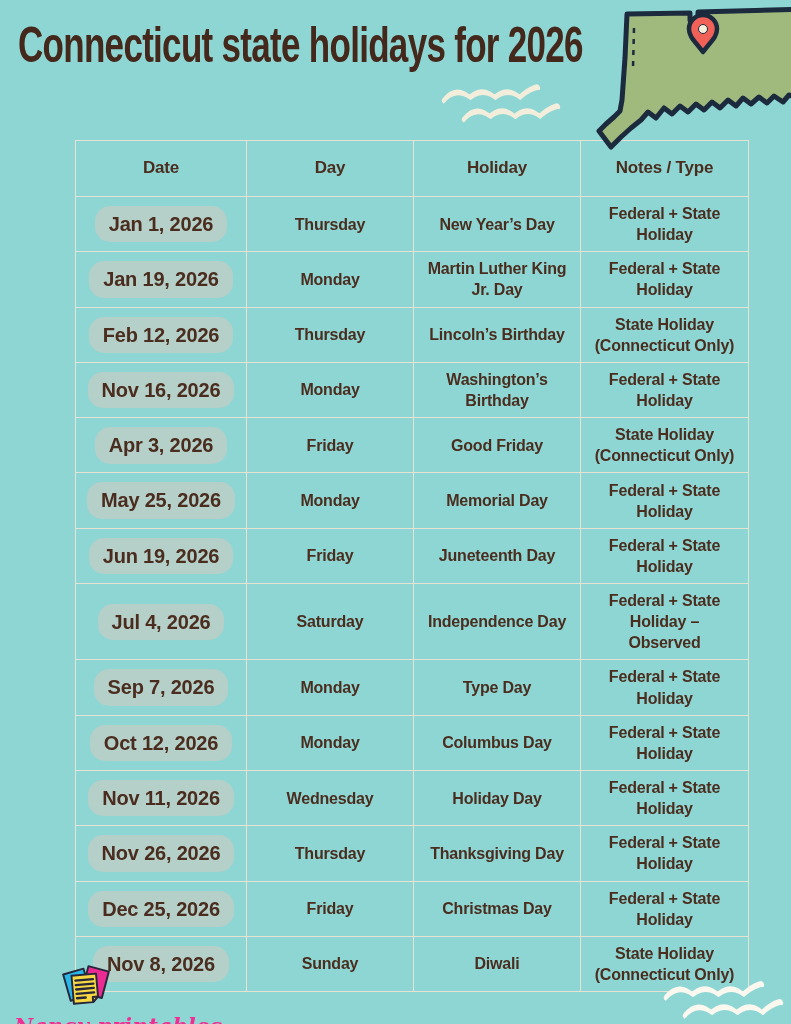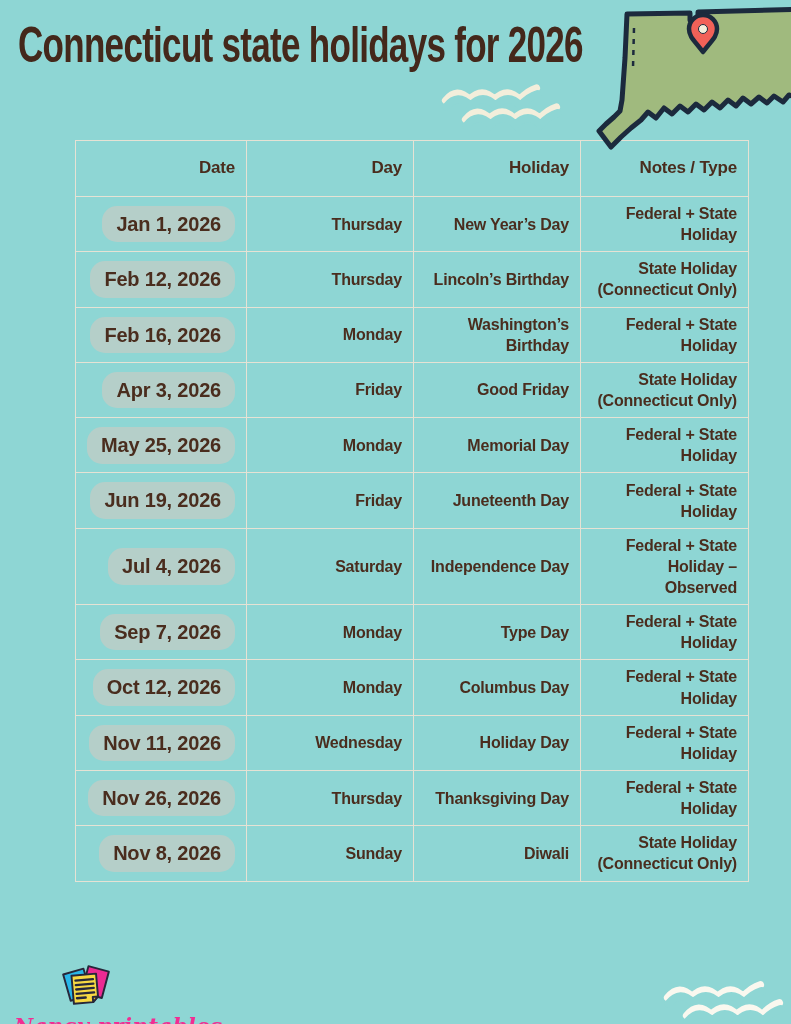--- a/index.html
+++ b/index.html
@@ -56,21 +56,21 @@
     position:absolute;left:75px;top:140px;width:673px;
     border-collapse:collapse;table-layout:fixed;
     color:var(--table-text);
   }
   table.holidays col.c1{width:171px}
   table.holidays col.c2{width:167px}
   table.holidays col.c3{width:167px}
   table.holidays col.c4{width:168px}
   table.holidays th,table.holidays td{
     border:1.5px solid var(--table-border);
-    text-align:right;vertical-align:middle;
+    text-align:center;vertical-align:middle;
     padding:6px 11px;
     font-weight:bold;
     font-size:16px;
     letter-spacing:-0.2px;
     line-height:1.32;
   }
   table.holidays th{height:56px;font-size:17px;}
   table.holidays td{height:55.3px;}
   .date-pill{
     display:inline-block;
@@ -139,30 +139,36 @@
       </tr>
     </thead>
     <tbody>
     <tr>
       <td><span class="date-pill">Jan 1, 2026</span></td>
       <td>Thursday</td>
       <td>New Year’s Day</td>
       <td>Federal + State Holiday</td>
     </tr>
 
+    <tr>
+      <td><span class="date-pill">Jan 19, 2026</span></td>
+      <td>Monday</td>
+      <td>Martin Luther King Jr. Day</td>
+      <td>Federal + State Holiday</td>
+    </tr>
 
     <tr>
       <td><span class="date-pill">Feb 12, 2026</span></td>
       <td>Thursday</td>
       <td>Lincoln’s Birthday</td>
       <td>State Holiday (Connecticut Only)</td>
     </tr>
 
     <tr>
-      <td><span class="date-pill">Feb 16, 2026</span></td>
+      <td><span class="date-pill">Nov 16, 2026</span></td>
       <td>Monday</td>
       <td>Washington’s Birthday</td>
       <td>Federal + State Holiday</td>
     </tr>
 
     <tr>
       <td><span class="date-pill">Apr 3, 2026</span></td>
       <td>Friday</td>
       <td>Good Friday</td>
       <td>State Holiday (Connecticut Only)</td>
@@ -210,20 +216,26 @@
       <td>Federal + State Holiday</td>
     </tr>
 
     <tr>
       <td><span class="date-pill">Nov 26, 2026</span></td>
       <td>Thursday</td>
       <td>Thanksgiving Day</td>
       <td>Federal + State Holiday</td>
     </tr>
 
+    <tr>
+      <td><span class="date-pill">Dec 25, 2026</span></td>
+      <td>Friday</td>
+      <td>Christmas Day</td>
+      <td>Federal + State Holiday</td>
+    </tr>
 
     <tr>
       <td><span class="date-pill">Nov 8, 2026</span></td>
       <td>Sunday</td>
       <td>Diwali</td>
       <td>State Holiday (Connecticut Only)</td>
     </tr>
   </tbody>
   </table>
 

